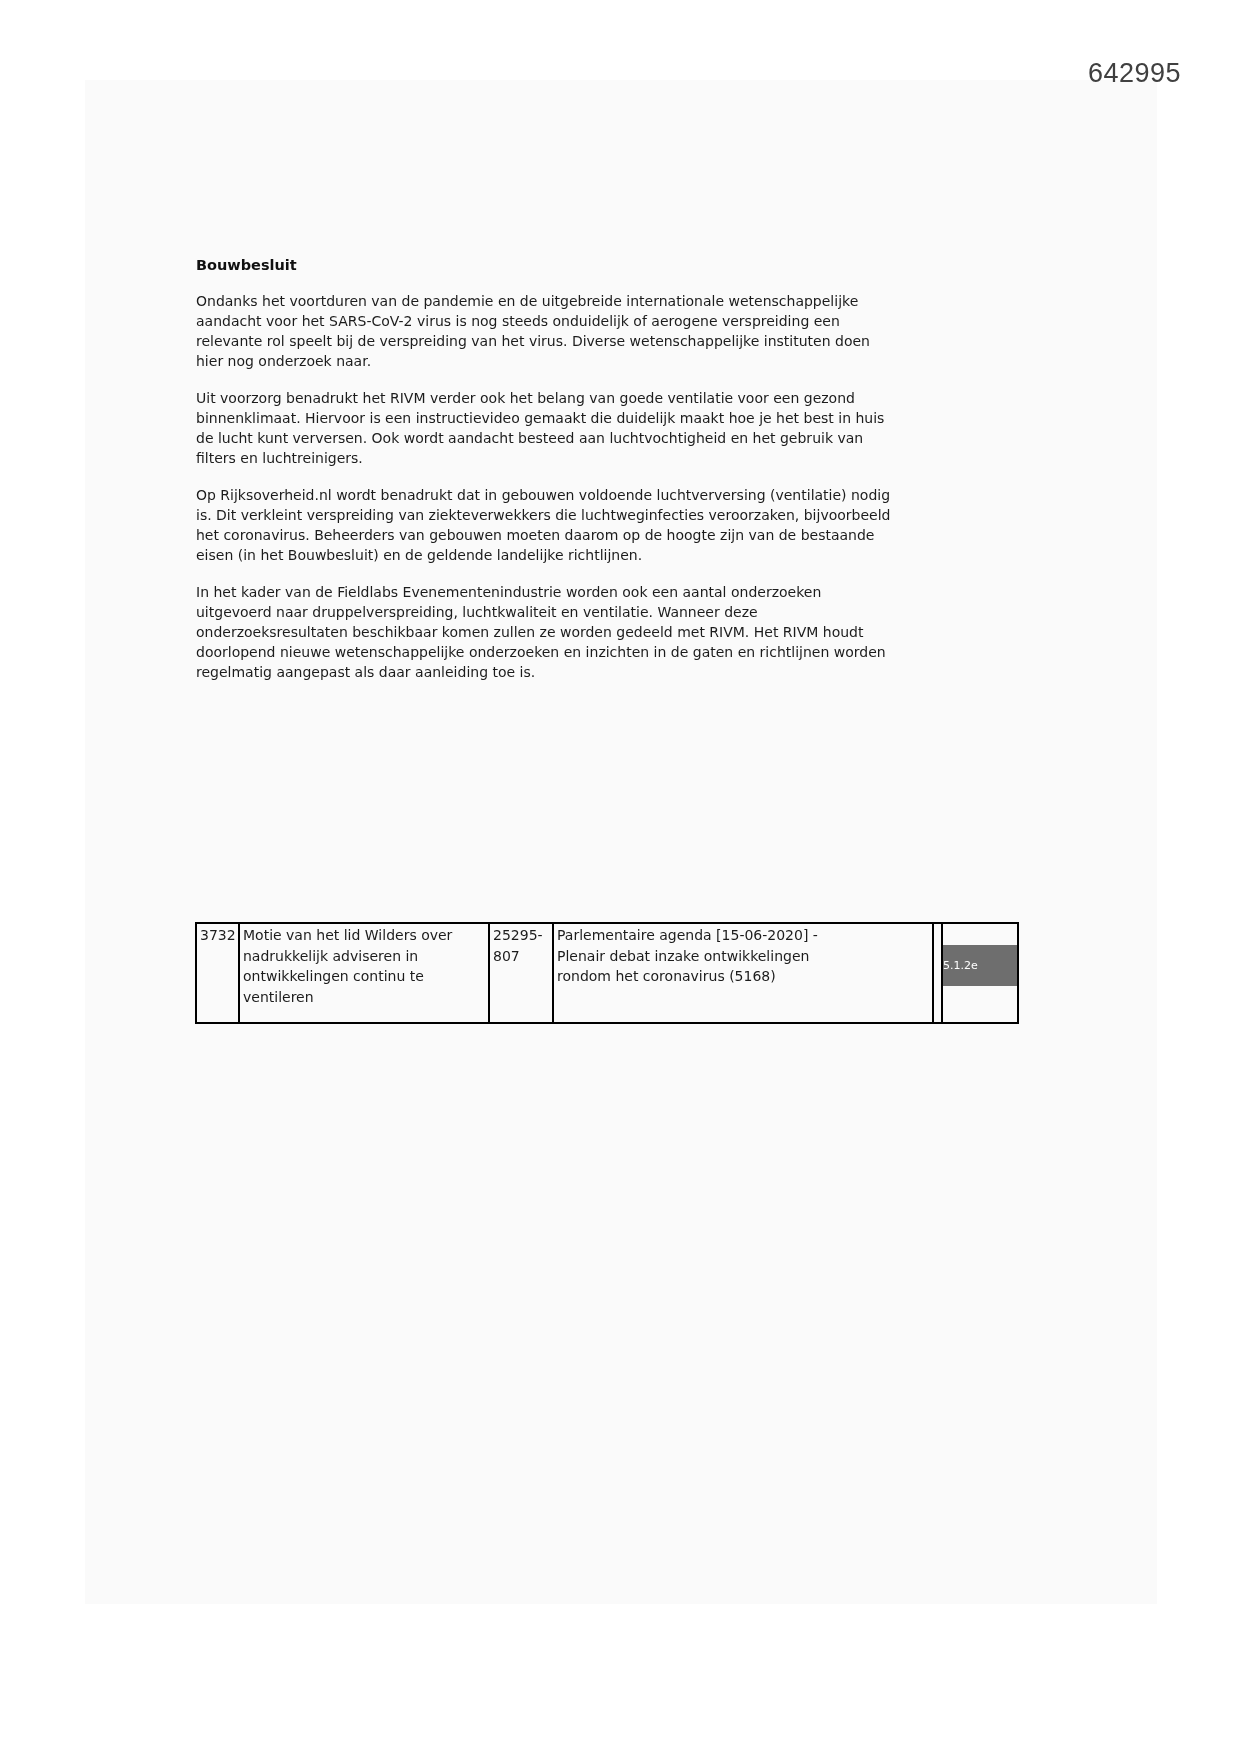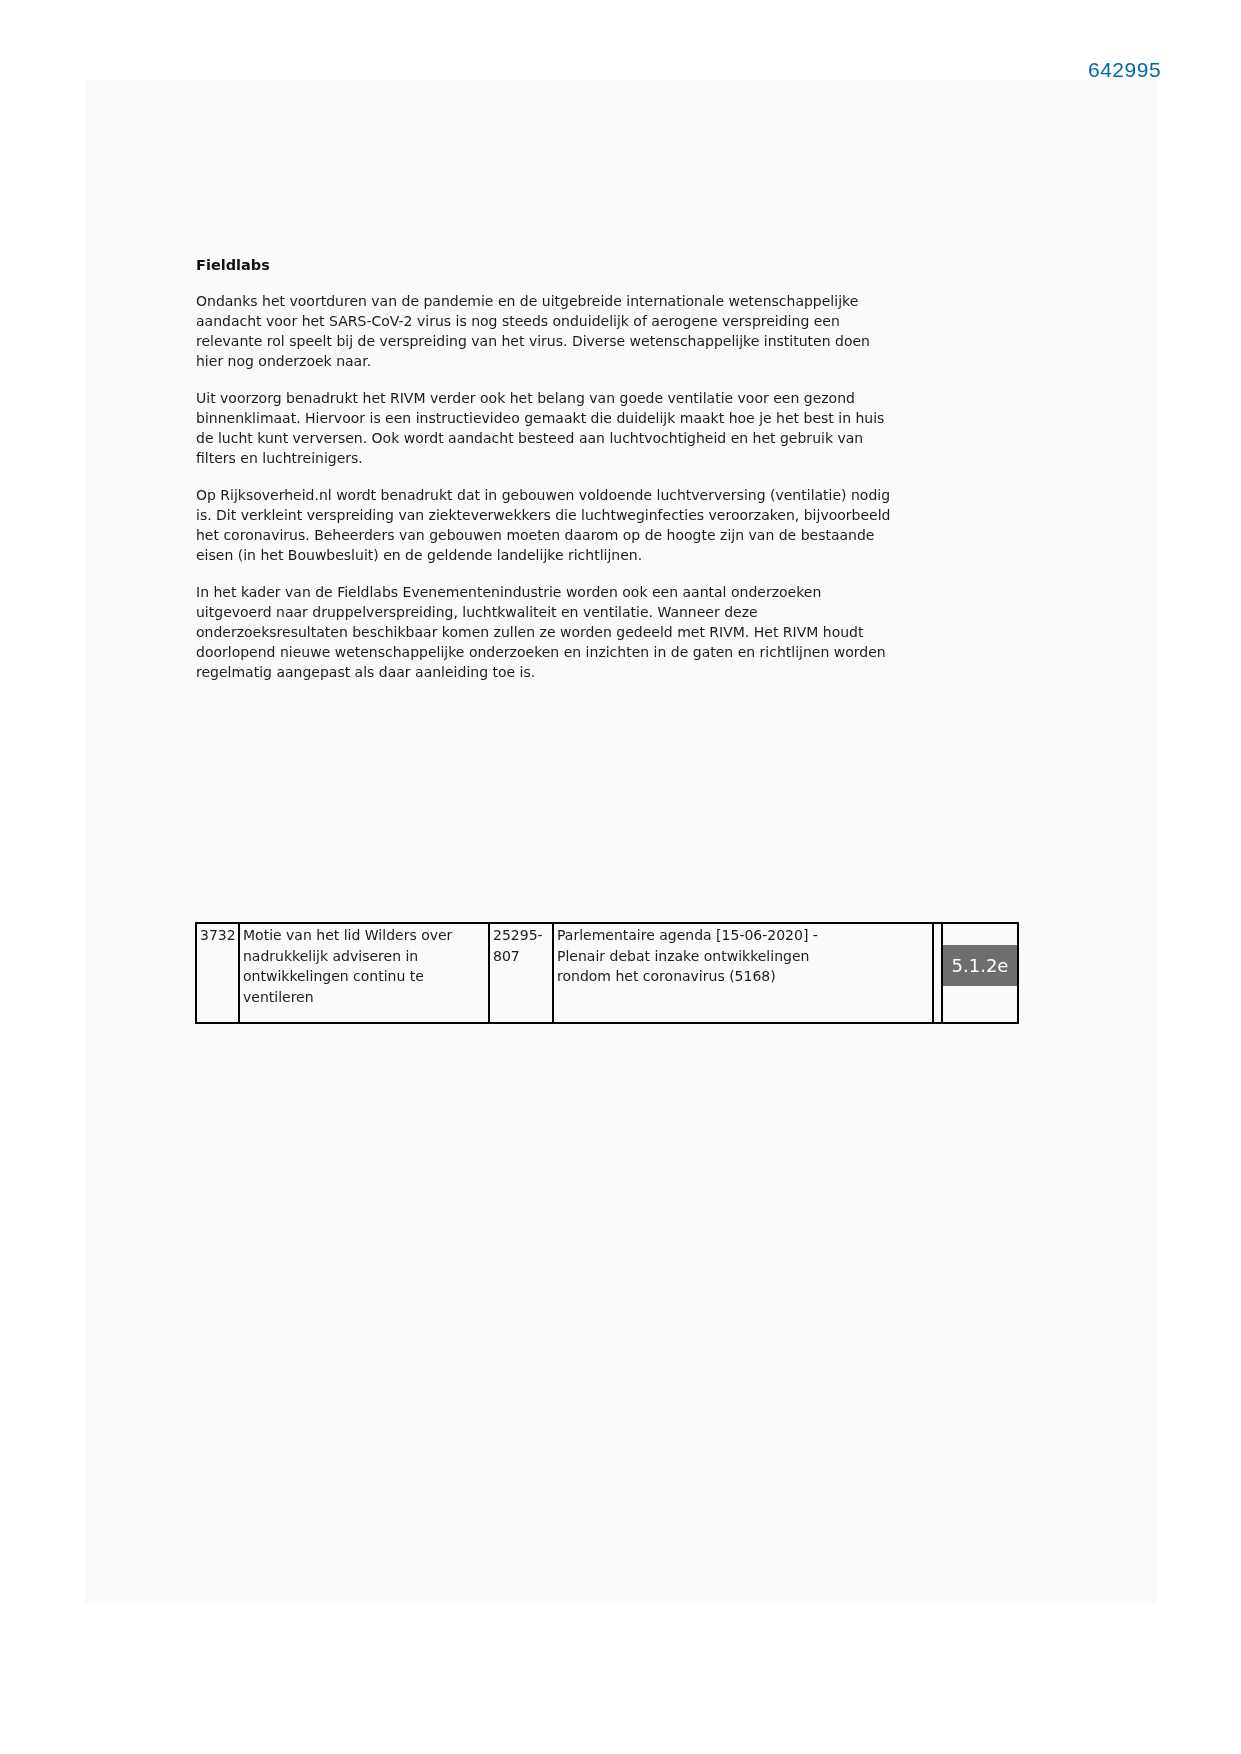--- a/index.html
+++ b/index.html
@@ -13,23 +13,23 @@
   .scan-tint {
     position: absolute;
     left: 85px; top: 80px;
     width: 1072px; height: 1524px;
     background: #fafafa;
   }
   .doc-number {
     position: absolute;
     top: 58px; left: 1088px;
     font-family: "Liberation Sans", sans-serif;
-    font-size: 21px;
+    font-size: 27px;
     letter-spacing: 0.5px;
-    color: #0369a1;
+    color: #404040;
   }
   .content {
     position: absolute;
     left: 196px; top: 255px;
     width: 762px;
     font-size: 14px;
     line-height: 20px;
   }
   .heading {
     font-size: 14.5px;
@@ -64,33 +64,33 @@
     border-right: 2px solid #000000;
     padding: 0;
   }
   .doc-table td.badge-cell {
     padding: 0;
   }
   .redaction-badge {
     width: 100%;
     height: 41px;
     line-height: 41px;
-    text-align: center;
-    font-size: 18px;
+    text-align: left;
+    font-size: 11px;
   }
 </style>
 </head>
 <body>
 
 <div class="scan-tint"></div>
 
 <div class="doc-number">642995</div>
 
 <div class="content">
-  <div class="heading">Fieldlabs</div>
+  <div class="heading">Bouwbesluit</div>
   <p class="para">Ondanks het voortduren van de pandemie en de uitgebreide internationale wetenschappelijke
 aandacht voor het SARS-CoV-2 virus is nog steeds onduidelijk of aerogene verspreiding een
 relevante rol speelt bij de verspreiding van het virus. Diverse wetenschappelijke instituten doen
 hier nog onderzoek naar.</p>
   <p class="para">Uit voorzorg benadrukt het RIVM verder ook het belang van goede ventilatie voor een gezond
 binnenklimaat. Hiervoor is een instructievideo gemaakt die duidelijk maakt hoe je het best in huis
 de lucht kunt verversen. Ook wordt aandacht besteed aan luchtvochtigheid en het gebruik van
 filters en luchtreinigers.</p>
   <p class="para">Op Rijksoverheid.nl wordt benadrukt dat in gebouwen voldoende luchtverversing (ventilatie) nodig
 is. Dit verkleint verspreiding van ziekteverwekkers die luchtweginfecties veroorzaken, bijvoorbeeld

